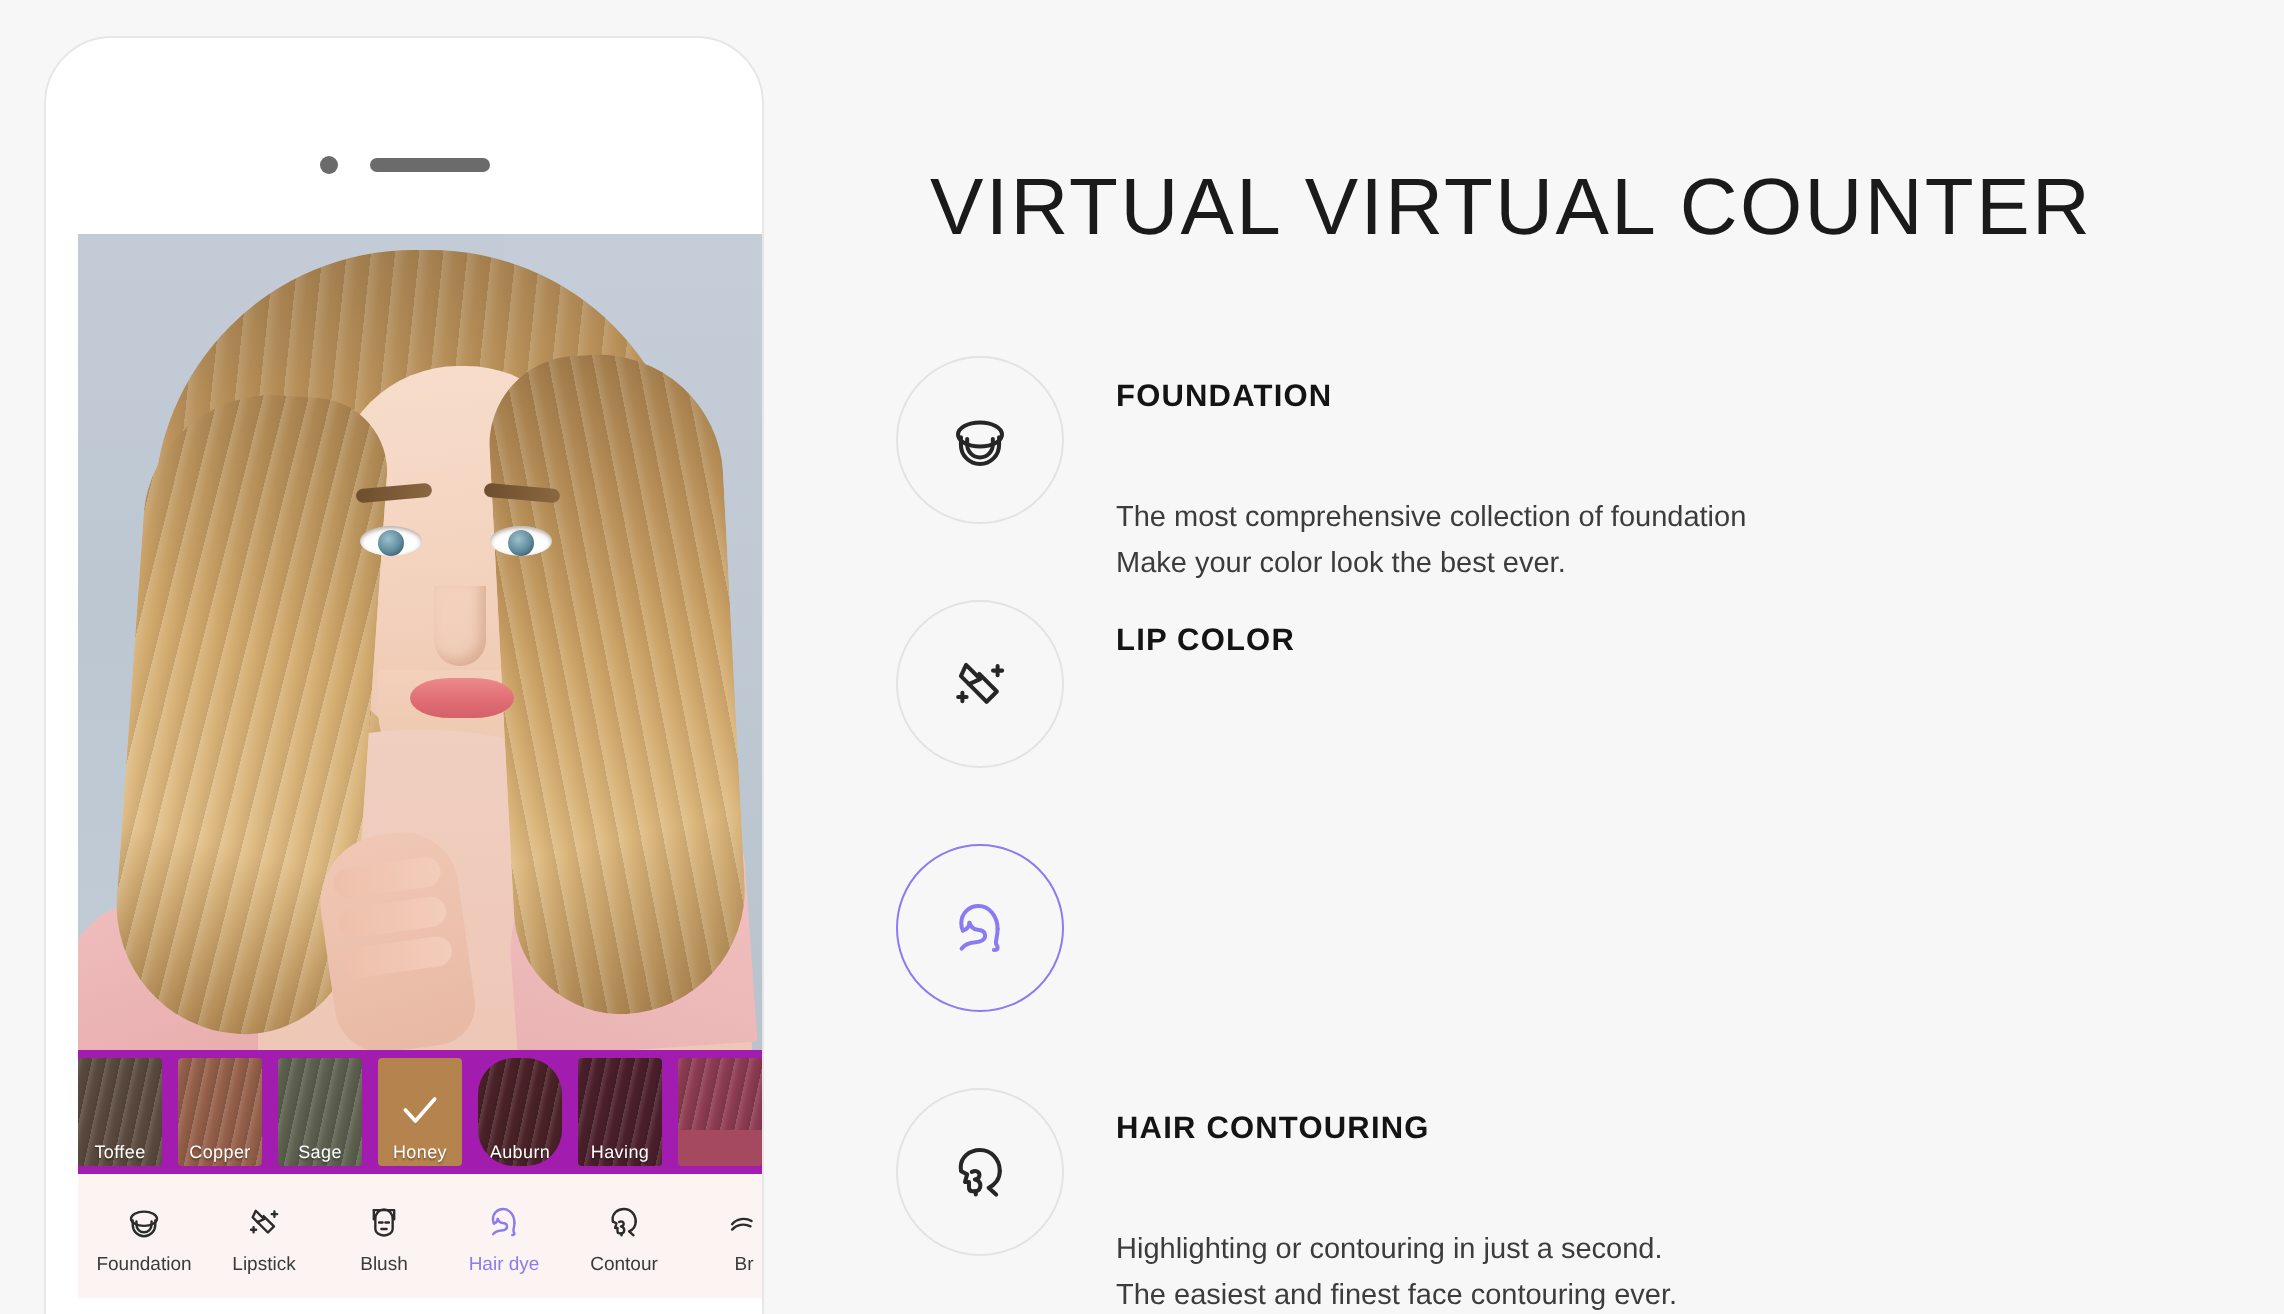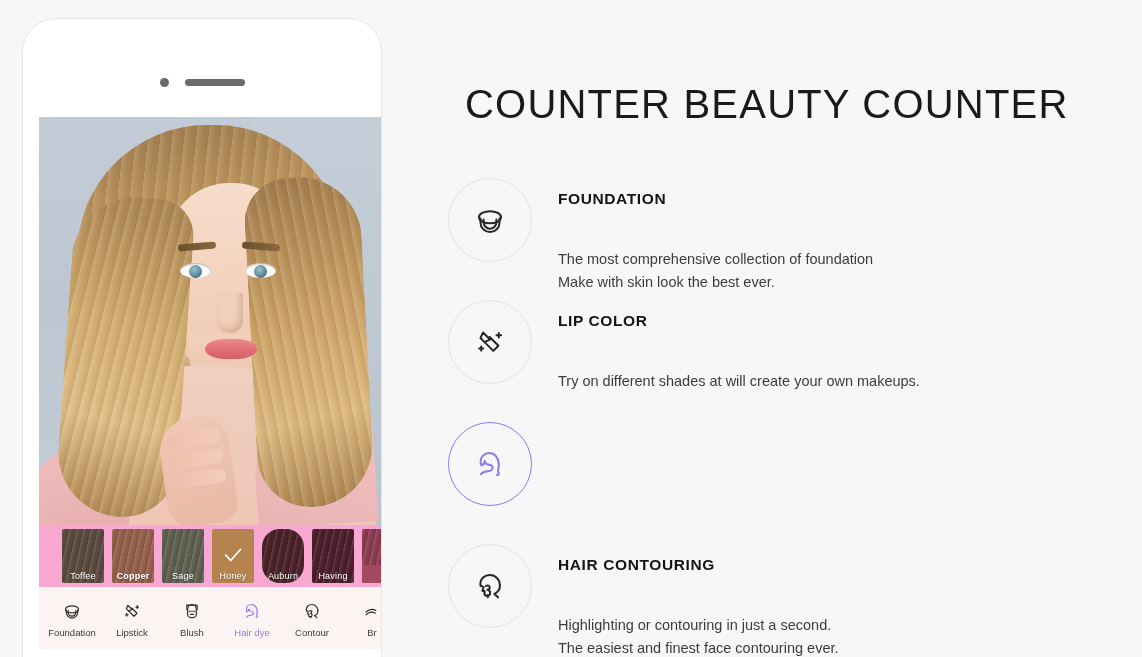--- a/index.html
+++ b/index.html
@@ -207,25 +207,25 @@
     width: 54px; height: 15px;
     background: linear-gradient(90deg,#eec0ab,#f3cdba);
     border-radius: 10px;
   }
 
   
   #swatch-strip {
     position: relative;
     width: 344px;
     height: 62px;
-    background: #f9a8d4;
+    background: #a21caf;
     overflow: hidden;
     display: flex;
     align-items: center;
-    padding-left: 23px;
+    padding-left: 0;
     gap: 8px;
   }
   .swatch {
     position: relative;
     flex: 0 0 auto;
     width: 42px;
     height: 54px;
     border-radius: 2px;
     overflow: hidden;
     cursor: pointer;
@@ -385,21 +385,21 @@
           <div class="finger" style="top:34px"></div>
           <div class="finger" style="top:54px"></div>
         </div>
       </div>
 
       <div id="swatch-strip">
           <div class="swatch" style="background: rgb(91, 74, 62);">
             <div class="tex"></div>
             <div class="label">Toffee</div>
           </div>
-          <div class="swatch" style="background: rgb(149, 96, 74); font-weight: bold;">
+          <div class="swatch" style="background: rgb(149, 96, 74);">
             <div class="tex"></div>
             <div class="label">Copper</div>
           </div>
           <div class="swatch" style="background: rgb(94, 97, 80);">
             <div class="tex"></div>
             <div class="label">Sage</div>
           </div>
           <div class="swatch" style="background: rgb(181, 131, 78);">
             <div class="check">
               <svg width="22" height="22" viewBox="0 0 24 24" fill="none" stroke="#ffffff" stroke-width="2" stroke-linecap="round" stroke-linejoin="round">
@@ -488,53 +488,50 @@
             </div>
             <div class="tlabel">Br</div>
           </div>
         </div>
 
     </div>
   </div>
 
   <div id="content">
 
-    <h1 id="page-title">COUNTER BEAUTY COUNTER</h1>
+    <h1 id="page-title">VIRTUAL VIRTUAL COUNTER</h1>
 
     <div id="feature-list">
         <div class="feature">
           <div class="feature-icon">
             <svg width="44" height="44" viewBox="0 0 48 48">
               <path fill="none" stroke="#262626" stroke-width="2.2" stroke-linecap="round" stroke-linejoin="round" d="M12 27a12 6.6 0 1 0 24 0a12 6.6 0 1 0 -24 0" transform="translate(0,-6)"></path>
               <path fill="none" stroke="#262626" stroke-width="2.2" stroke-linecap="round" stroke-linejoin="round" d="M13.6 22.5v4.2a10.4 10.4 0 0 0 20.8 0v-4.2"></path>
               <path fill="none" stroke="#262626" stroke-width="2.2" stroke-linecap="round" stroke-linejoin="round" d="M17 23.4v3.1a7 7 0 0 0 14 0v-3.1"></path>
             </svg>
           </div>
           <div class="feature-text">
             <div class="feature-title">FOUNDATION</div>
             <div class="feature-desc">
               <div>The most comprehensive collection of foundation</div>
-              <div>Make with skin look the best ever.</div>
+              <div>Make your color look the best ever.</div>
             </div>
           </div>
         </div>
         <div class="feature">
           <div class="feature-icon">
             <svg width="44" height="44" viewBox="0 0 48 48">
               <path fill="none" stroke="#262626" stroke-width="2.2" stroke-linecap="round" stroke-linejoin="round" d="M16.4 13.6l-2.8 6.1 4.4 4.4 6.1-2.8z"></path>
               <path fill="none" stroke="#262626" stroke-width="2.2" stroke-linecap="round" stroke-linejoin="round" d="M18 24.1l9.6 9.6 5.6-5.6-9.6-9.6"></path>
               <path fill="none" stroke="#262626" stroke-width="2.2" stroke-linecap="round" stroke-linejoin="round" d="M33.6 14.2v5M31.1 16.7h5"></path>
               <path fill="none" stroke="#262626" stroke-width="2.2" stroke-linecap="round" stroke-linejoin="round" d="M14.4 28.8v4.6M12.1 31.1h4.6"></path>
             </svg>
           </div>
           <div class="feature-text">
             <div class="feature-title">LIP COLOR</div>
-            <div class="feature-desc">
-              <div>Try on different shades at will create your own makeups.</div>
-            </div>
           </div>
         </div>
         <div class="feature active">
           <div class="feature-icon">
             <svg width="44" height="44" viewBox="0 0 48 48">
               <path fill="none" stroke="#8b7bf0" stroke-width="2.2" stroke-linecap="round" stroke-linejoin="round" d="M33.6 24.6c0-7-4.5-12.6-10.4-12.6-5.2 0-9.4 3.9-9.4 9.4 0 2.4.9 4 .9 4"></path>
               <path fill="none" stroke="#8b7bf0" stroke-width="2.2" stroke-linecap="round" stroke-linejoin="round" d="M14.7 25.4c1.9-.5 3.3-2 3.6-4.3"></path>
               <path fill="none" stroke="#8b7bf0" stroke-width="2.2" stroke-linecap="round" stroke-linejoin="round" d="M18.3 21.1c.6 2.3 2.3 3.6 4.5 3.8 2.7.2 4 1.5 4 3.2 0 2.3-2.4 3.5-5.2 3.7-3.3.2-6.1 1.4-7.6 3.4"></path>
               <path fill="none" stroke="#8b7bf0" stroke-width="2.2" stroke-linecap="round" stroke-linejoin="round" d="M33.6 24.6c0 3.4-.9 5.7-.9 7.4 0 1.3.9 1.7.9 2.6 0 .9-.8 1.4-2 1.4"></path>
             </svg>

